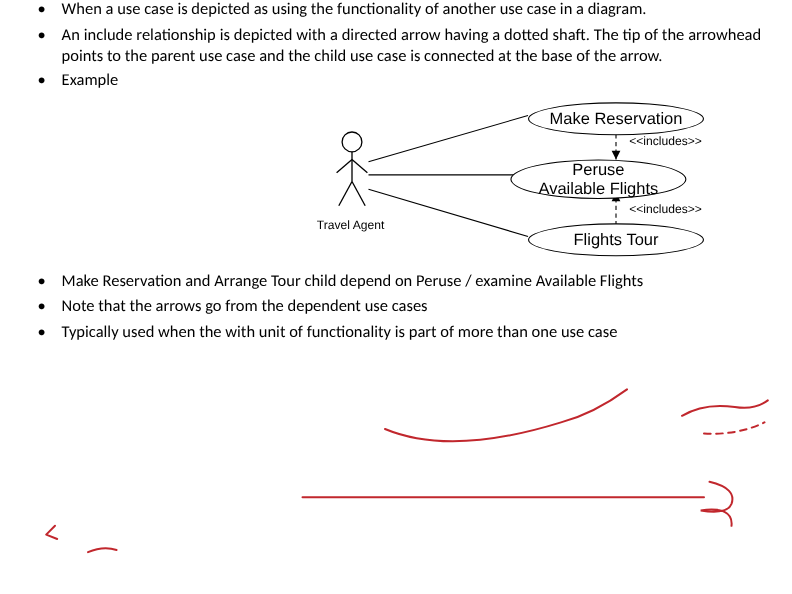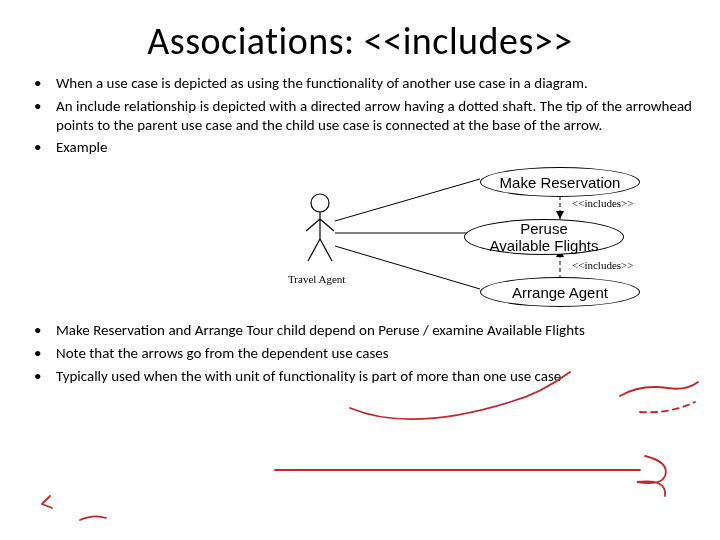--- a/index.html
+++ b/index.html
@@ -3,29 +3,28 @@
 <meta charset="utf-8">
 <style>
   html,body{margin:0;padding:0;width:720px;height:540px;background:#fff;font-family:Calibri,Arial,sans-serif;color:#000;overflow:hidden}
   .slide{position:relative;width:720px;height:540px}
   .title{font-size:38px;font-weight:400;text-align:center;margin:18px 0 10px 0;letter-spacing:.5px}
   ul.bullets{list-style:none;margin:0 28px 0 28px;padding:0;font-size:15px;line-height:1.25}
   ul.bullets li{position:relative;padding-left:28px;margin-bottom:4px;text-align:justify}
   ul.bullets li::before{content:"•";position:absolute;left:6px;top:0;font-size:15px}
   .diagram{position:relative;width:720px;height:160px}
   .oval{position:absolute;border:1px solid #000;border-radius:50%;background:#fff;display:flex;align-items:center;justify-content:center;font-size:15px;font-family:Arial,sans-serif;text-align:center;padding:2px 4px}
-  .lbl{position:absolute;font-size:11px;font-family:Liberation Serif, serif}
+  .lbl{position:absolute;font-size:11px;font-family:Liberation Sans, sans-serif}
   .scribble{position:absolute;pointer-events:none}
   .scribble path,.scribble line{stroke:#c1272d;fill:none;stroke-width:1.8;stroke-linecap:round}
 </style>
 </head>
 <body>
 <div class="slide">
 
-<h1 class="title">Associations: &lt;&lt;includes&gt;&gt;</h1>
 
 <ul class="bullets">
   <li>When a use case is depicted as using the functionality of another use case in a diagram.</li>
   <li>An include relationship is depicted with a directed arrow having a dotted shaft. The tip of the arrowhead points to the parent use case and the child use case is connected at the base of the arrow.</li>
   <li>Example</li>
 </ul>
 
 <div class="diagram">
 
   <svg width="720" height="160" style="position:absolute;left:0;top:0">
@@ -45,21 +44,21 @@
     <line x1="20" y1="21" x2="20" y2="48" stroke="#000" stroke-width="1.2"></line>
     <line x1="20" y1="28" x2="6" y2="40" stroke="#000" stroke-width="1.2"></line>
     <line x1="20" y1="28" x2="34" y2="40" stroke="#000" stroke-width="1.2"></line>
     <line x1="20" y1="48" x2="8" y2="70" stroke="#000" stroke-width="1.2"></line>
     <line x1="20" y1="48" x2="32" y2="70" stroke="#000" stroke-width="1.2"></line>
   </svg>
   <div class="lbl" style="left:288px;top:112px">Travel Agent</div>
   <div class="oval" style="left:480px;top:6px;width:150px;height:24px">Make Reservation</div>
   <div class="oval" style="left:464px;top:58px;width:150px;height:30px;white-space:pre-line">Peruse
 Available Flights</div>
-  <div class="oval" style="left:480px;top:116px;width:150px;height:24px">Arrange Agent</div>
+  <div class="oval" style="left:480px;top:116px;width:150px;height:24px">Flights Tour</div>
   <div class="lbl" style="left:572px;top:36px">&lt;&lt;includes&gt;&gt;</div>
   <div class="lbl" style="left:572px;top:98px">&lt;&lt;includes&gt;&gt;</div>
 </div>
 
 <ul class="bullets" style="margin-top:0">
   <li>Make Reservation and Arrange Tour child depend on Peruse / examine Available Flights</li>
   <li>Note that the arrows go from the dependent use cases</li>
   <li>Typically used when the with unit of functionality is part of more than one use case</li>
 </ul>
 

